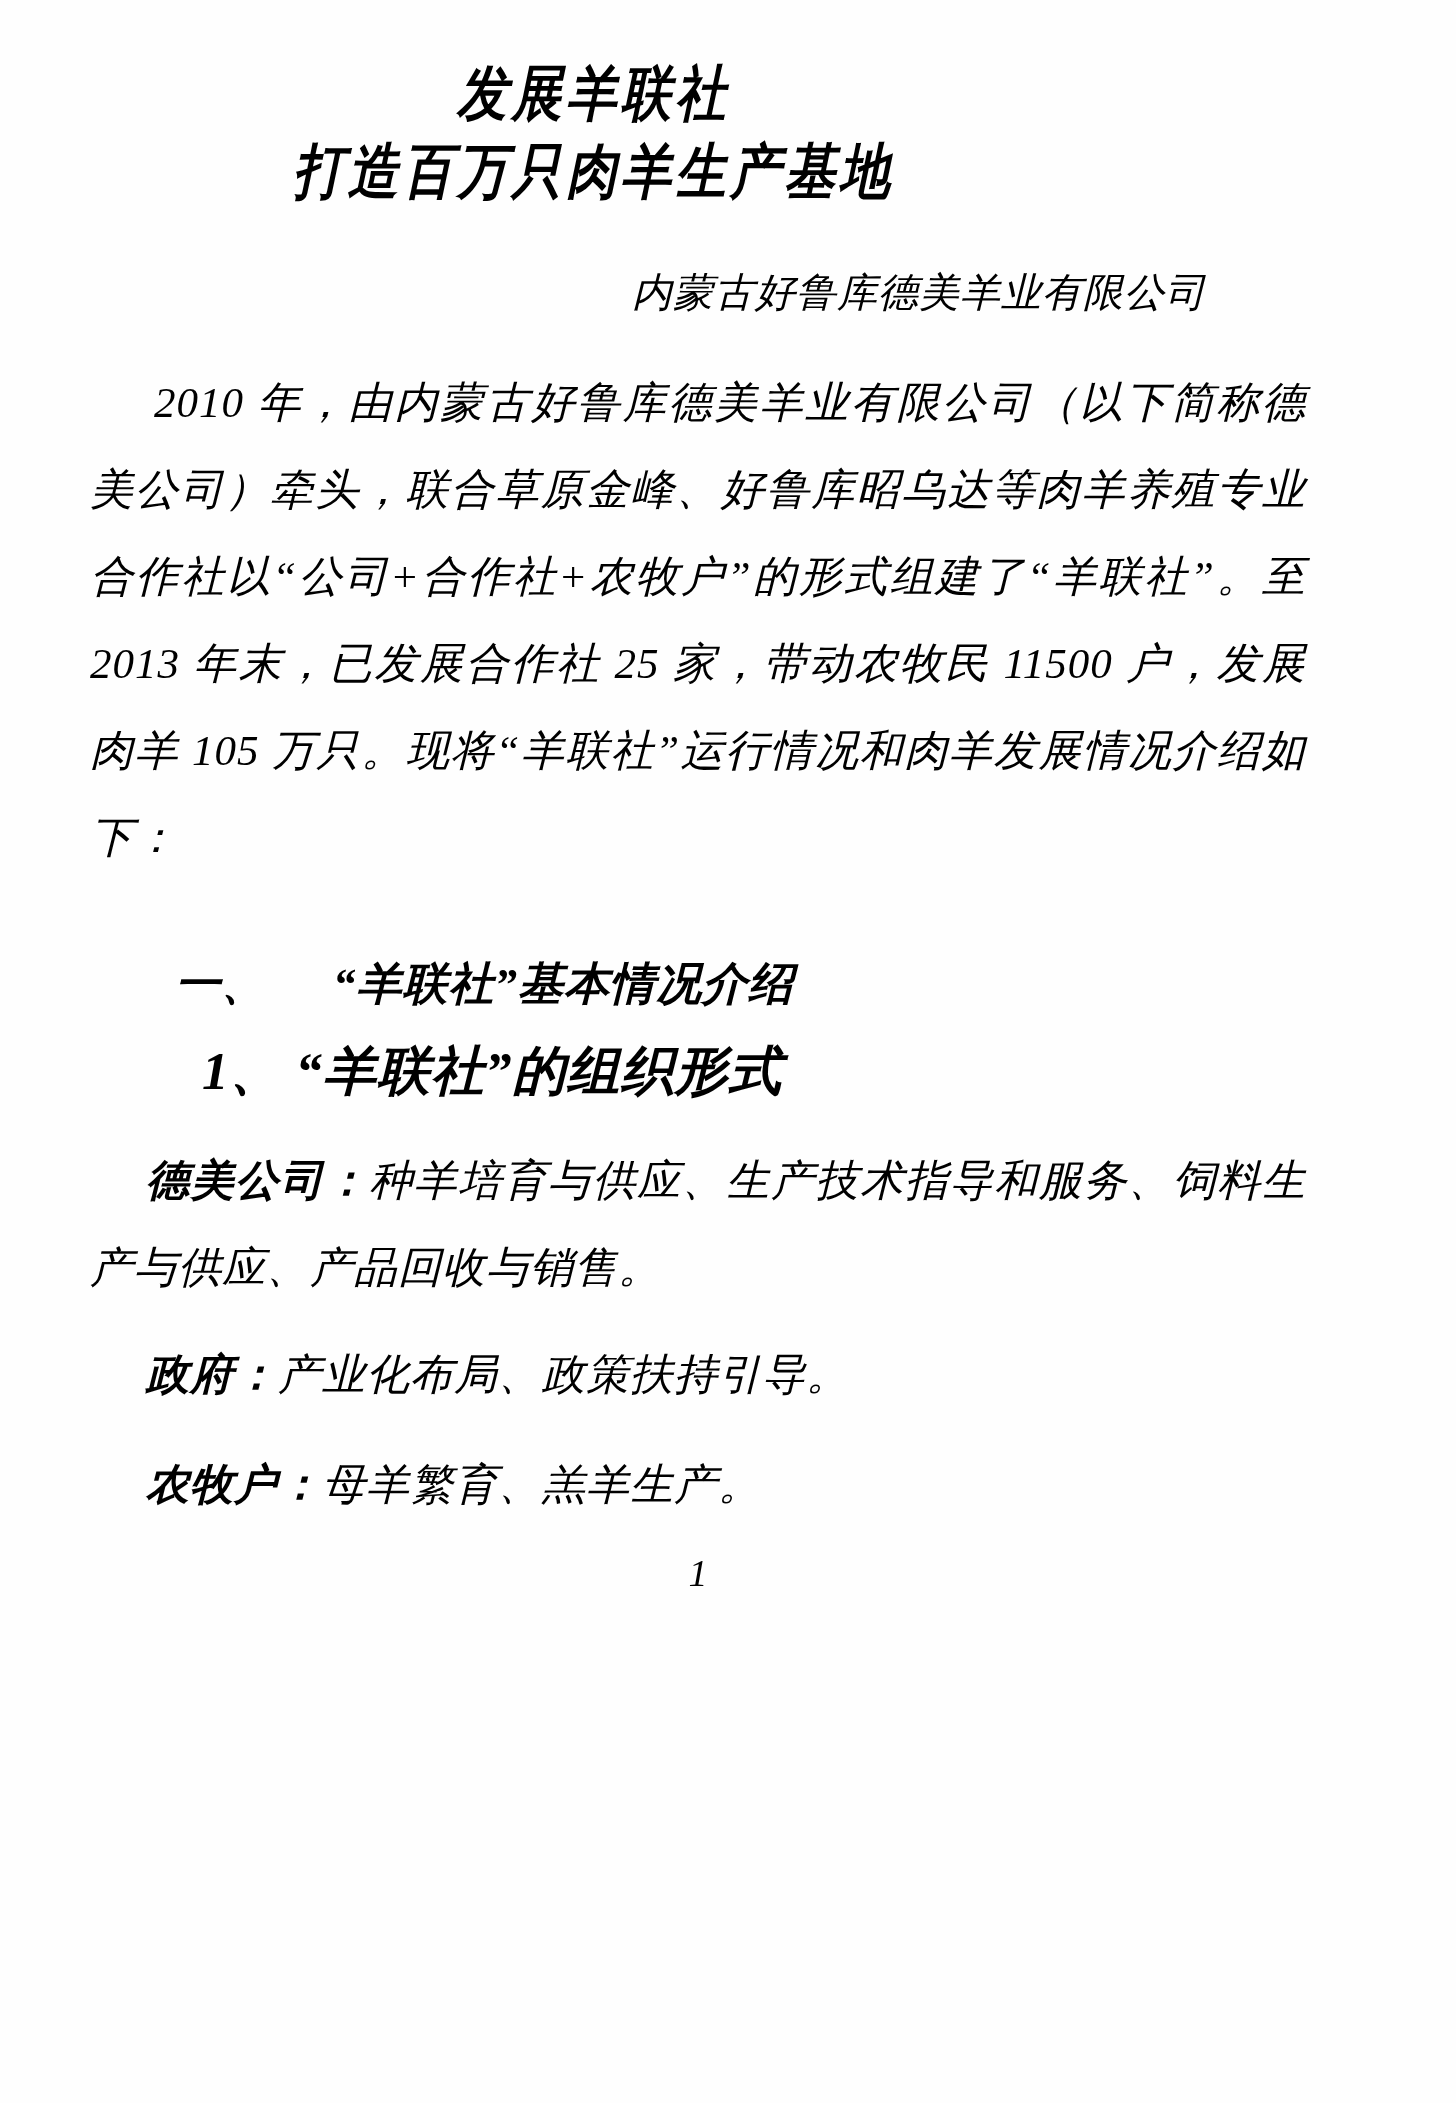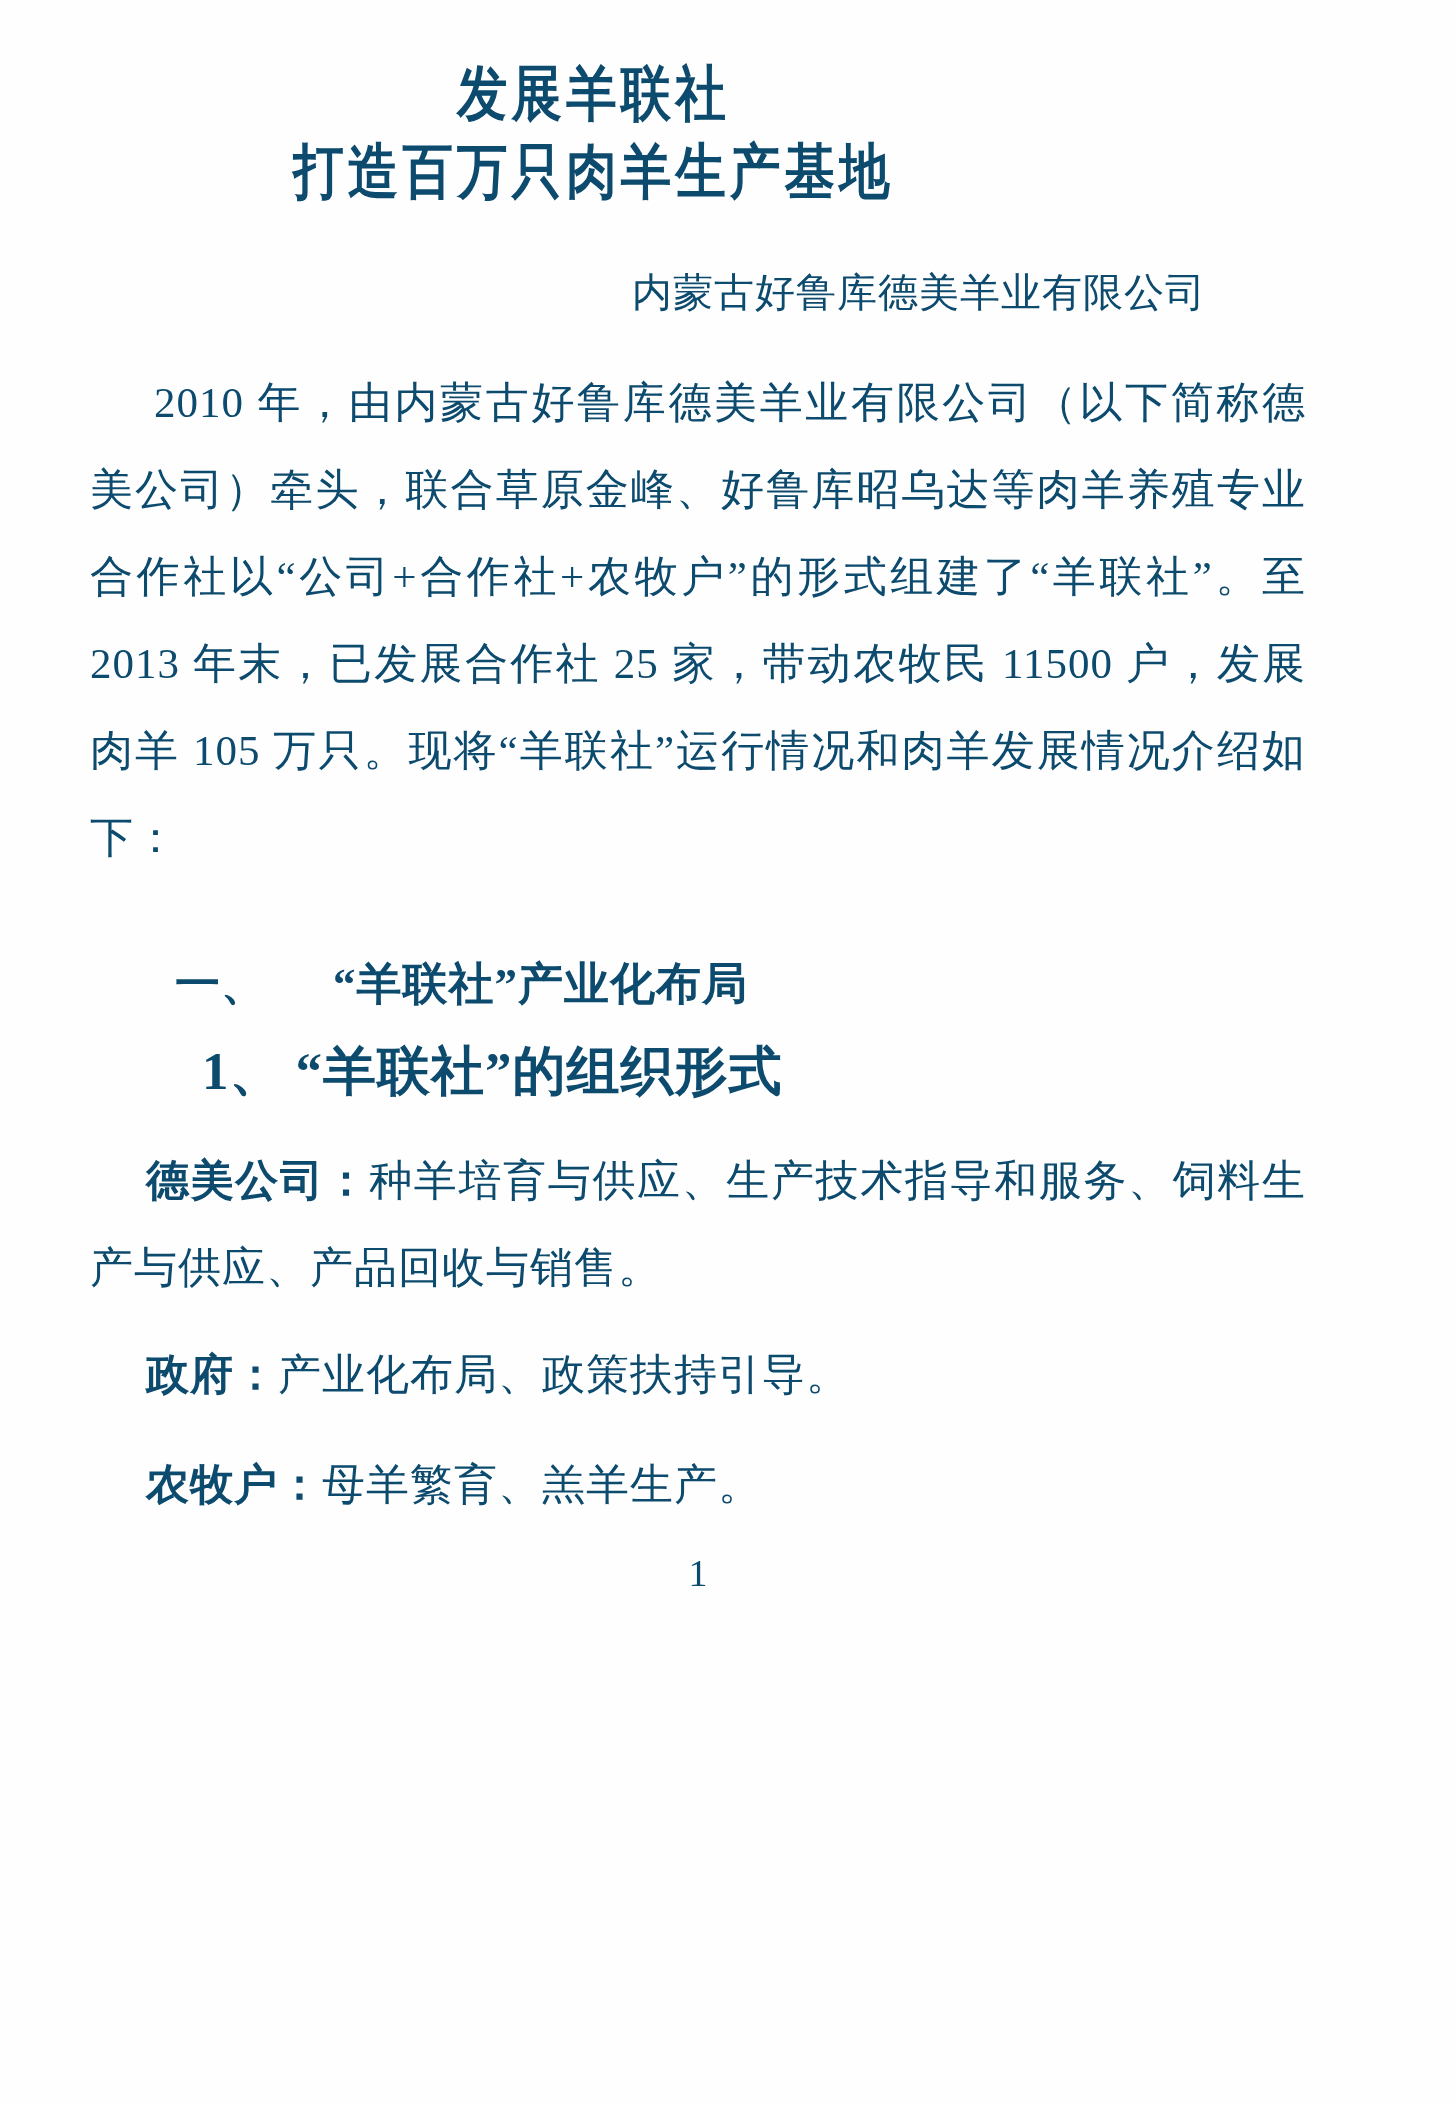--- a/index.html
+++ b/index.html
@@ -6,23 +6,24 @@
     margin: 0;
     padding: 0;
     background: #ffffff;
   }
   .page {
     position: relative;
     width: 1456px;
     height: 2103px;
     background: #fefefefe;
     background: #fefefe;
-    color: #0c4a6e;
+    color: #000000;
     font-family: "Liberation Serif", "DejaVu Serif", serif;
     overflow: hidden;
+    font-style: italic;
   }
   .content {
     position: absolute;
     left: 90px;
     top: 0;
     width: 1216px;
   }
   
   .title-line {
     text-align: center;
@@ -113,21 +114,21 @@
       <span class="squeeze">打造百万只肉羊生产基地</span>
     </div>
 
     <div class="byline">
       <span class="shift">内蒙古好鲁库德美羊业有限公司</span>
     </div>
 
     <div class="body-par par-1">2010 年，由内蒙古好鲁库德美羊业有限公司（以下简称德美公司）牵头，联合草原金峰、好鲁库昭乌达等肉羊养殖专业合作社以“公司+合作社+农牧户”的形式组建了“羊联社”。至 2013 年末，已发展合作社 25 家，带动农牧民 11500 户，发展肉羊 105 万只。现将“羊联社”运行情况和肉羊发展情况介绍如下：</div>
 
     <div class="heading-1">
-      <span class="h-num">一、</span><span>“羊联社”产业化布局</span>
+      <span class="h-num">一、</span><span>“羊联社”基本情况介绍</span>
     </div>
 
     <div class="heading-2">
       <span class="h-num">1、</span><span>“羊联社”的组织形式</span>
     </div>
 
 
     <div class="role-par role-demei">
       <span class="role-label">德美公司：</span><span>种羊培育与供应、生产技术指导和服务、饲料生产与供应、产品回收与销售。</span>
     </div>

